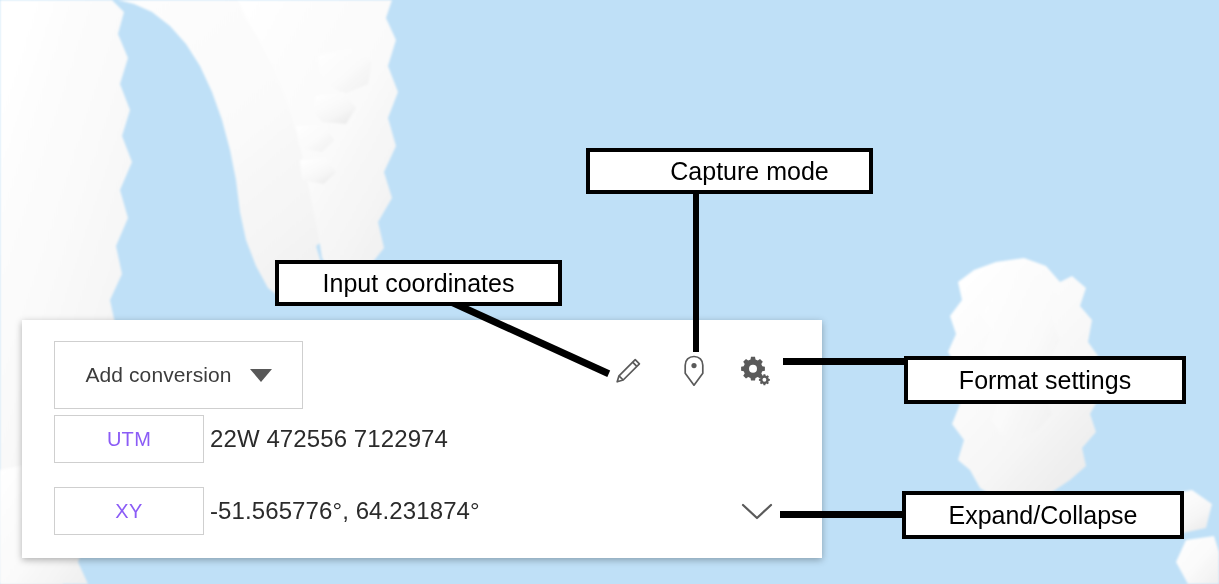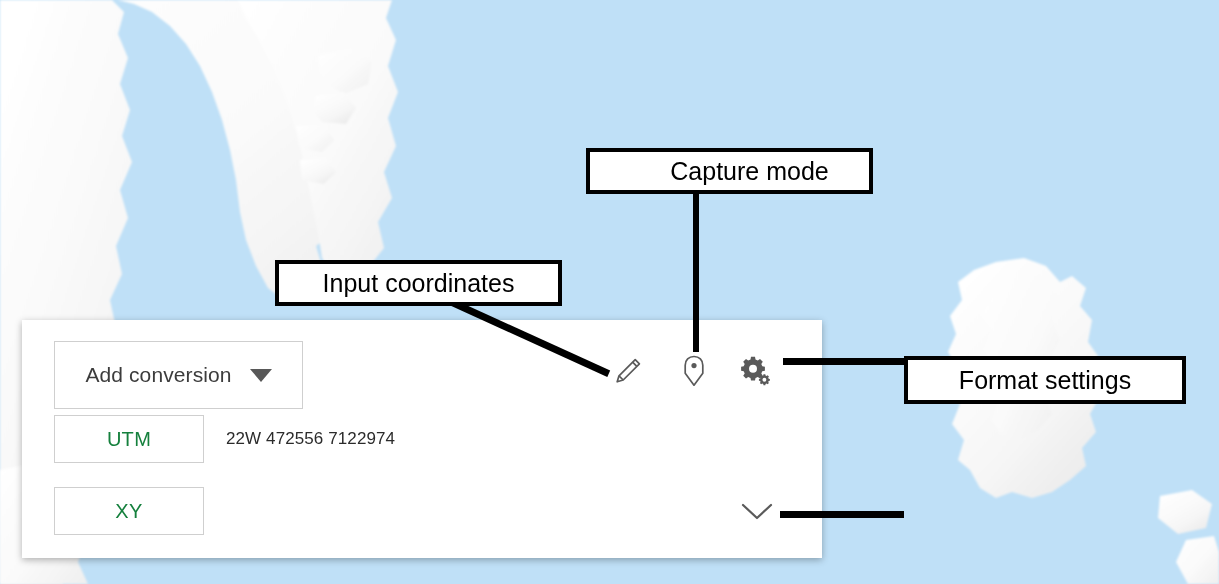--- a/index.html
+++ b/index.html
@@ -100,31 +100,31 @@
     height: 48px;
     border: 1px solid #cfcfcf;
     background: #fff;
     display: flex;
     align-items: center;
     justify-content: center;
     cursor: pointer;
   }
   .type-box span {
     font-size: 20px;
-    color: #15803d;
+    color: #8b5cf6;
     letter-spacing: .3px;
   }
   .coord-value {
     position: absolute;
-    left: 204px;
+    left: 188px;
     top: 0;
     height: 48px;
     display: flex;
     align-items: center;
-    font-size: 17px;
+    font-size: 24px;
     color: #2b2b2b;
     letter-spacing: .1px;
     white-space: nowrap;
   }
 
   #btn-expand {
     position: absolute;
     left: 714px;
     top: 6px;
     width: 42px;
@@ -300,20 +300,21 @@
       <div class="type-box">
         <span>UTM</span>
       </div>
       <div class="coord-value">22W 472556 7122974</div>
     </div>
 
     <div class="panel-row" id="row-xy">
       <div class="type-box">
         <span>XY</span>
       </div>
+      <div class="coord-value">-51.565776°, 64.231874°</div>
 
       <div id="btn-expand">
         <svg width="38" height="24" viewBox="0 0 38 24">
           <path d="M5 6 L19 19 L33 6" fill="none" stroke="#5a5a5a" stroke-width="2.2" stroke-linecap="round" stroke-linejoin="round"></path>
         </svg>
       </div>
     </div>
   </div>
 
   <div class="callout" id="callout-capture">
@@ -321,14 +322,17 @@
   </div>
 
   <div class="callout" id="callout-input">
     <span>Input coordinates</span>
   </div>
 
   <div class="callout" id="callout-format">
     <span>Format settings</span>
   </div>
 
+  <div class="callout" id="callout-expand">
+    <span>Expand/Collapse</span>
+  </div>
 
 </div>
 
 </body></html>

